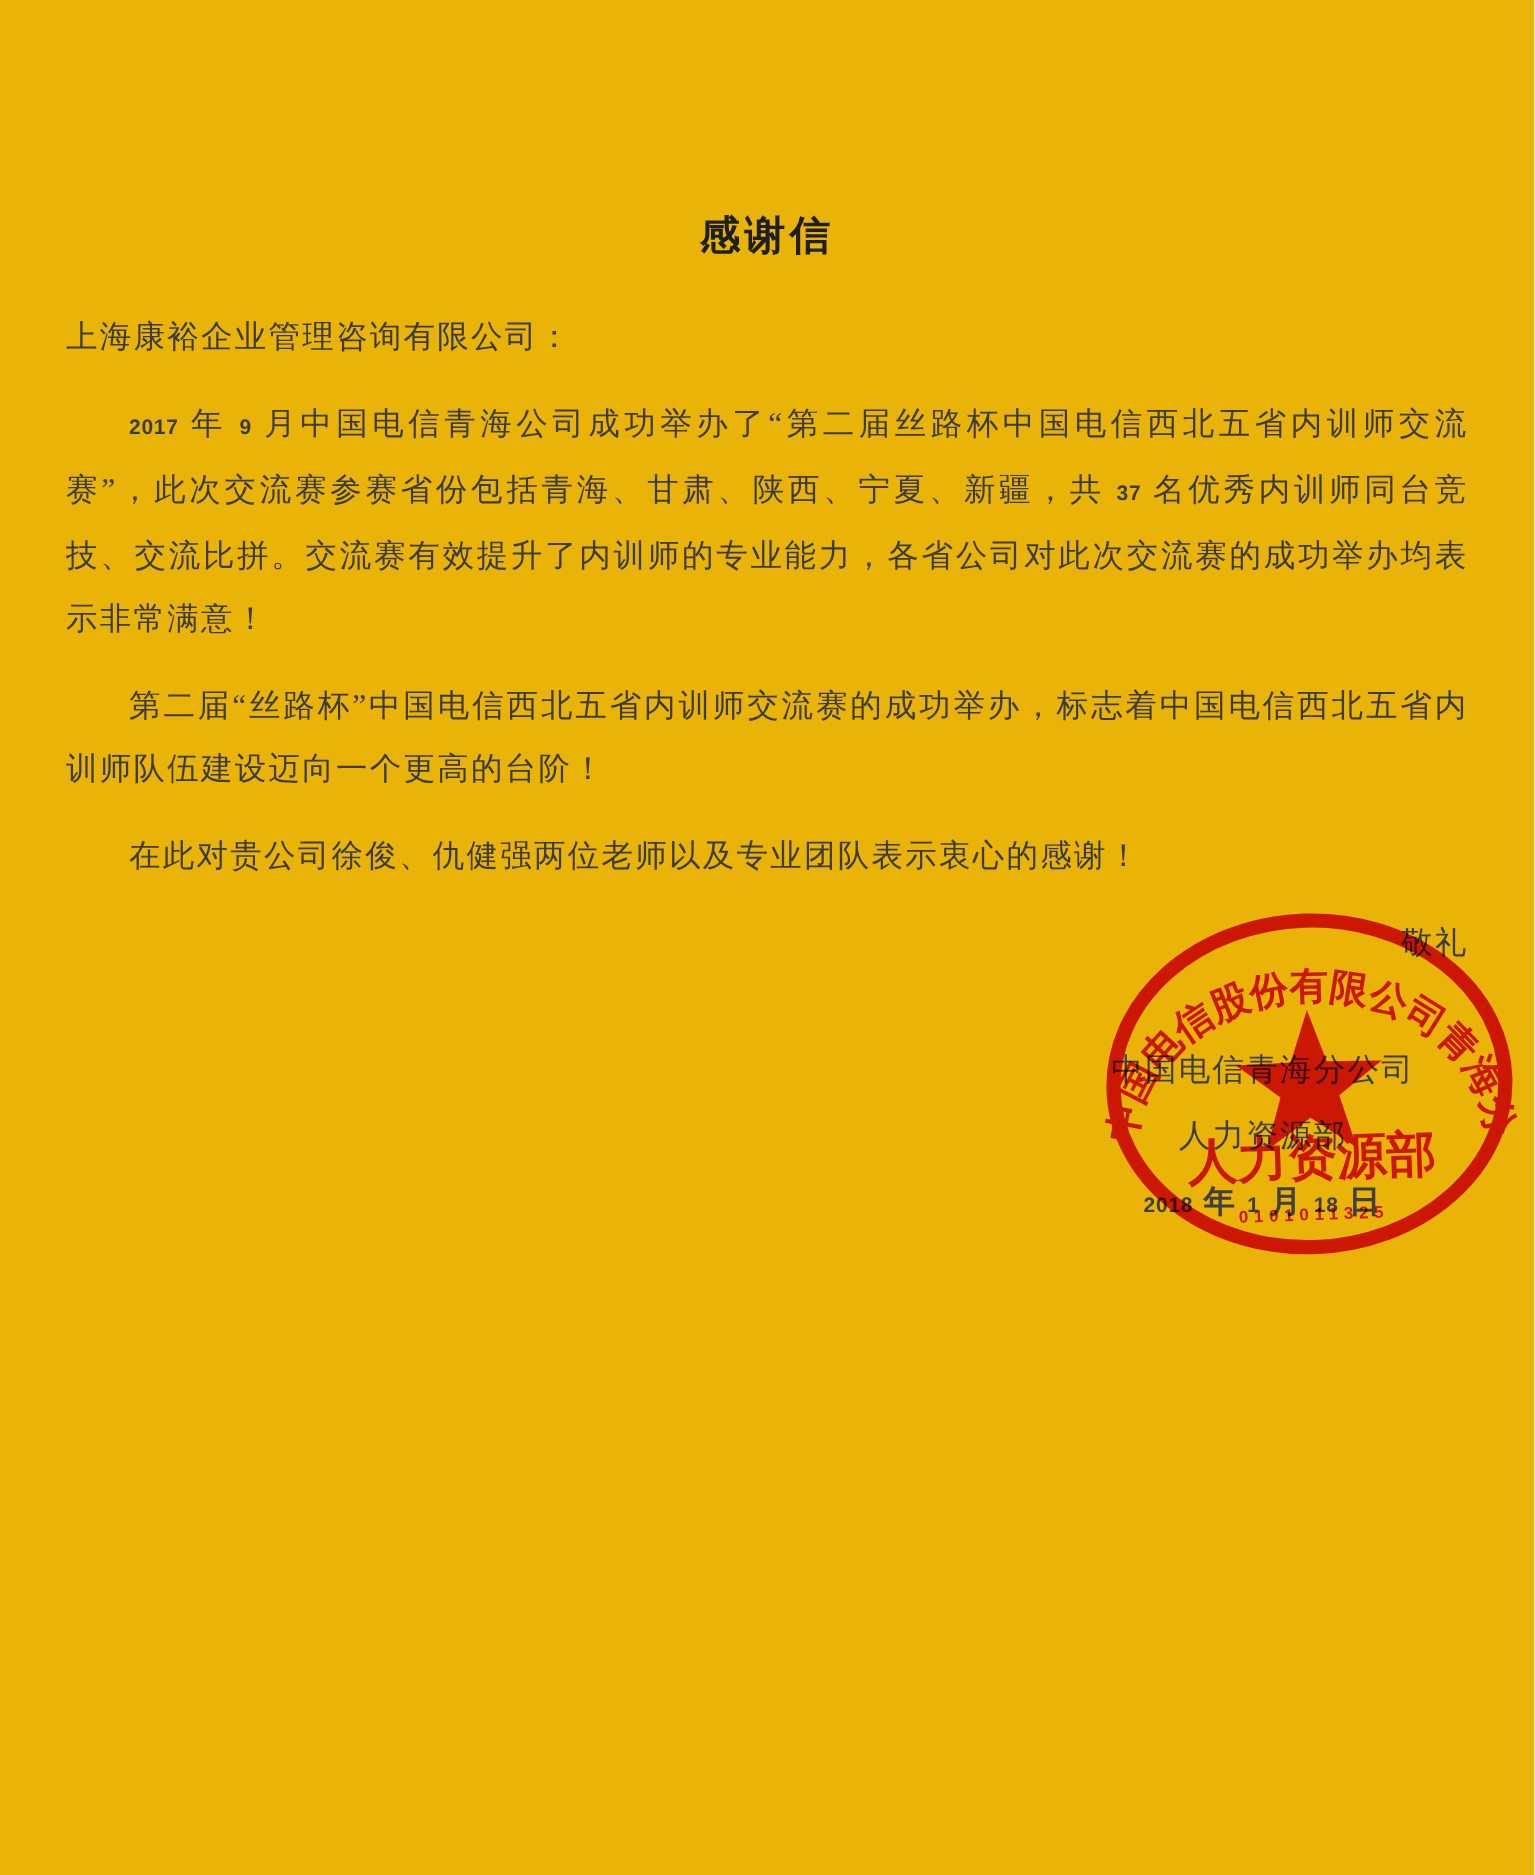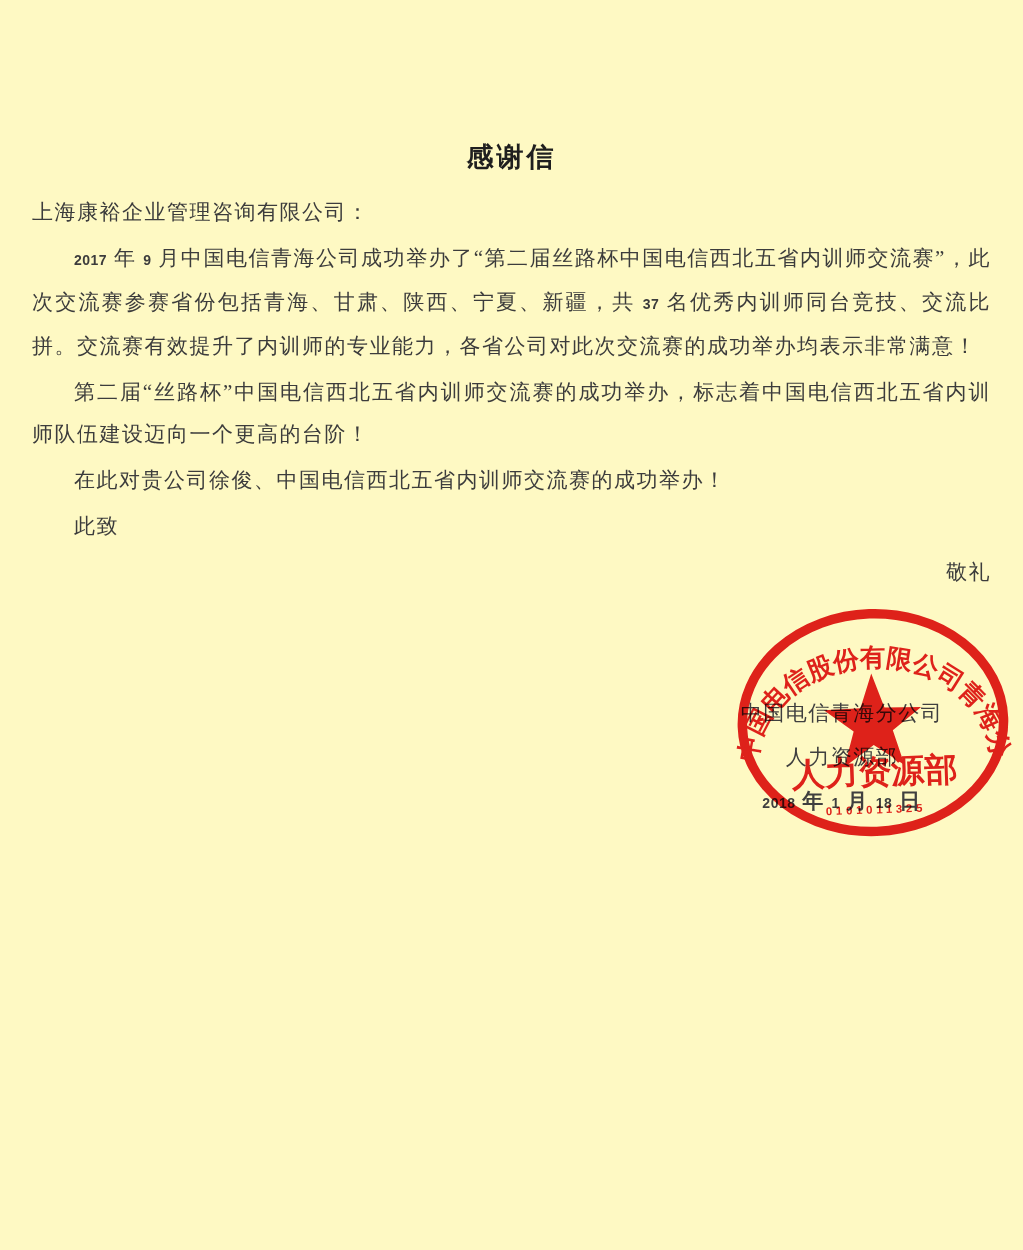--- a/index.html
+++ b/index.html
@@ -1,38 +1,38 @@
 <!DOCTYPE html>
 <html><head>
 <meta charset="utf-8">
 <style>
   html,body { margin:0; padding:0; background:#ffffff; }
   .page {
     position:relative;
     width:1023px; height:1250px;
-    background:#fef9c3;
+    background:#eab308;
     overflow:hidden;
     font-family:"Liberation Serif","DejaVu Serif",serif;
     color:#3c3c3c;
   }
   .doc-title {
     position:absolute; top:139px; left:0; width:100%;
     text-align:center;
     font-family:"Liberation Sans","DejaVu Sans",sans-serif;
     font-size:27px; font-weight:bold; color:#1f1f1f;
     letter-spacing:3px;
   }
   .body-text {
     position:absolute; top:187px; left:28px; width:967px;
     font-size:21px; line-height:42px;
     letter-spacing:1.5px;
     text-align:justify;
     text-justify:inter-character;
   }
-  .body-text p { margin:4px; }
+  .body-text p { margin:16px; }
   .salutation { text-indent:0; }
   .para { text-indent:2em; }
   .closing-first { text-indent:2em; text-align:left; }
   .closing-second { text-indent:0; text-align:right; }
   .num {
     font-family:"Liberation Sans","DejaVu Sans",sans-serif;
     font-weight:bold; font-size:14px; letter-spacing:0.5px;
   }
   
   .signature-block {
@@ -58,23 +58,22 @@
 
 <div class="page">
 
   <div class="doc-title">感谢信</div>
 
   <div class="body-text">
     <p class="salutation">上海康裕企业管理咨询有限公司：</p>
     <div id="paragraphs">
         <p class="para"><span class="num">2017</span> 年 <span class="num">9</span> 月中国电信青海公司成功举办了“第二届丝路杯中国电信西北五省内训师交流赛”，此次交流赛参赛省份包括青海、甘肃、陕西、宁夏、新疆，共 <span class="num">37</span> 名优秀内训师同台竞技、交流比拼。交流赛有效提升了内训师的专业能力，各省公司对此次交流赛的成功举办均表示非常满意！</p>
         <p class="para">第二届“丝路杯”中国电信西北五省内训师交流赛的成功举办，标志着中国电信西北五省内训师队伍建设迈向一个更高的台阶！</p>
-        <p class="para">在此对贵公司徐俊、中国电信西北五省内训师交流赛的成功举办！</p>
+        <p class="para">在此对贵公司徐俊、仇健强两位老师以及专业团队表示衷心的感谢！</p>
       </div>
-    <p class="closing-first">此致</p>
     <p class="closing-second">敬礼</p>
   </div>
 
   <div class="signature-block">
     <p class="sig-line">中国电信青海分公司</p>
     <p class="sig-line">人力资源部</p>
     <p class="sig-line sig-date js-numbold"><span class="num">2018</span> 年 <span class="num">1</span> 月 <span class="num">18</span> 日</p>
   </div>
 
   <div class="stamp">

